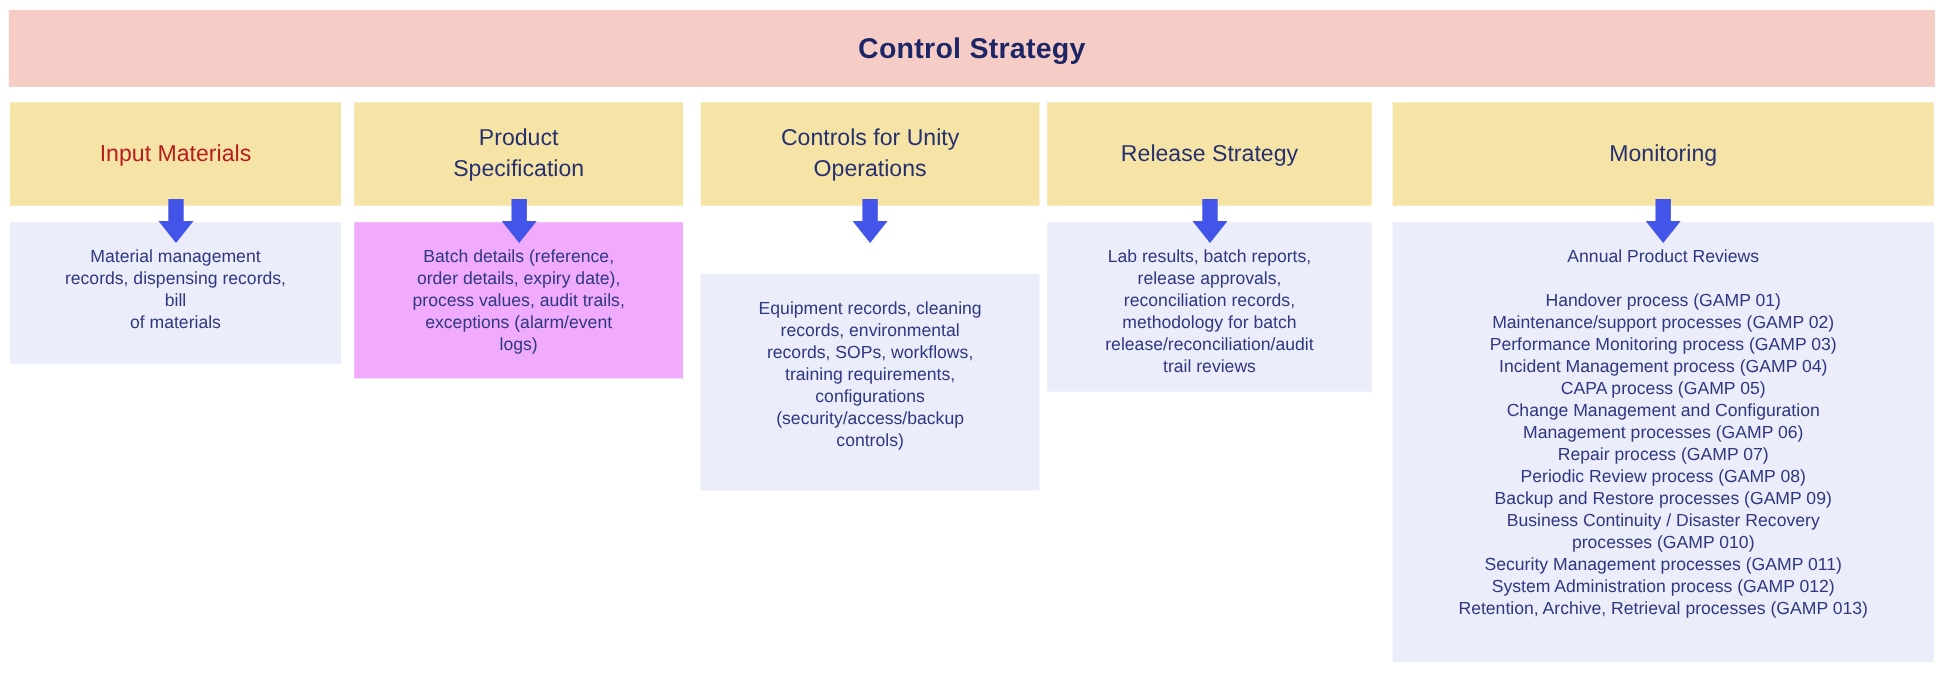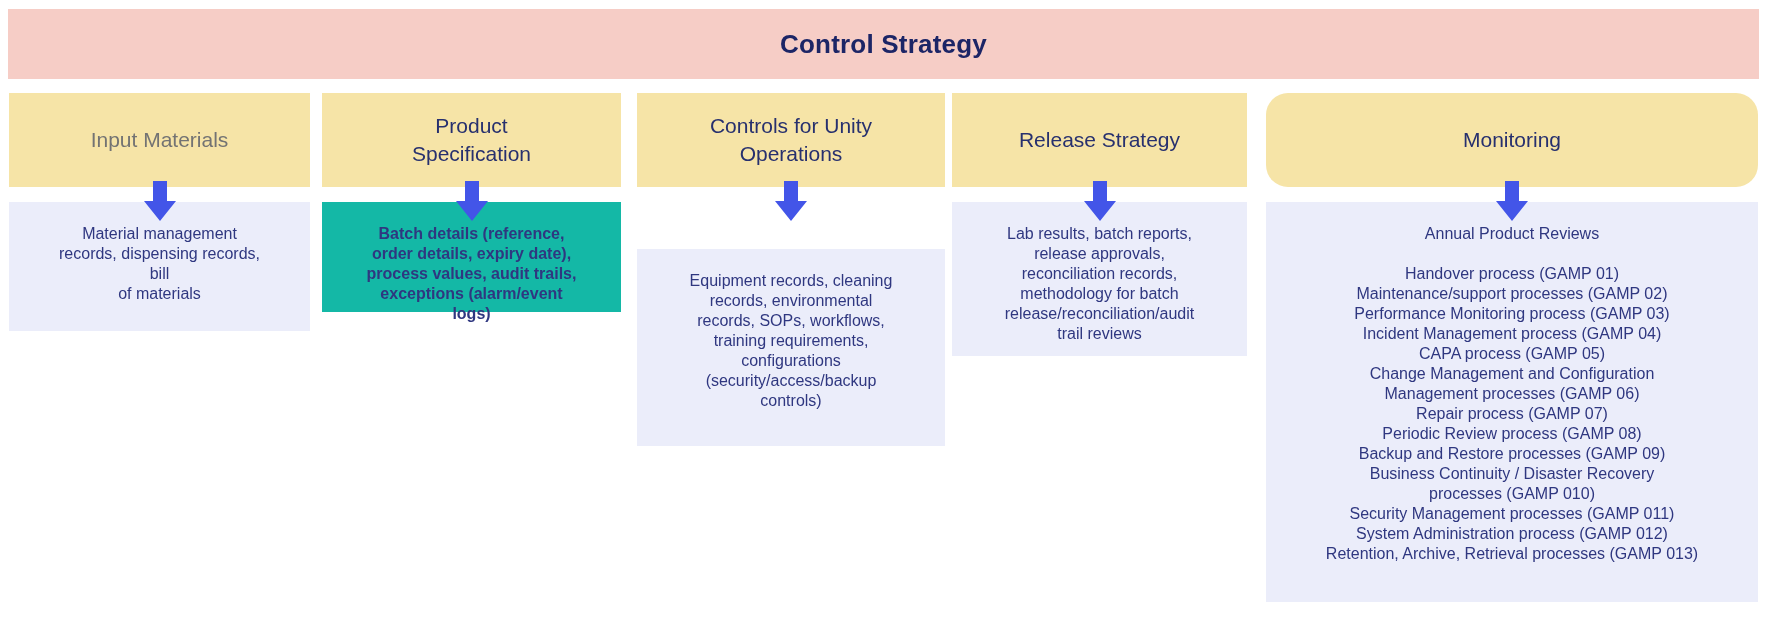--- a/index.html
+++ b/index.html
@@ -41,37 +41,37 @@
 </head>
 <body>
 
 <div class="canvas">
 
   <div class="title-bar" style="background: rgb(246, 205, 198);">
     <span class="title" style="color: rgb(28, 37, 102);">Control Strategy</span>
   </div>
 
   <div class="col" style="left:9px;width:301px;">
-    <div class="col-header" style="background: rgb(246, 228, 167); color: #737373;">Input Materials</div>
+    <div class="col-header" style="background: rgb(246, 228, 167); color: #b91c1c;">Input Materials</div>
     <svg class="down-arrow" viewBox="0 0 32 40">
       <path d="M9 0 L23 0 L23 20 L32 20 L16 40 L0 20 L9 20 Z" fill="#4355e8"></path>
     </svg>
     <div class="col-content" style="height: 129px; background: rgb(235, 237, 250); color: rgb(47, 55, 128); text-align: center;">Material management
 records, dispensing records,
 bill
 of materials</div>
   </div>
 
   <div class="col" style="left:322px;width:299px;">
     <div class="col-header" style="background: rgb(246, 228, 167); color: rgb(39, 48, 110); text-align: center;">Product
 Specification</div>
     <svg class="down-arrow" viewBox="0 0 32 40">
       <path d="M9 0 L23 0 L23 20 L32 20 L16 40 L0 20 L9 20 Z" fill="#4355e8"></path>
     </svg>
-    <div class="col-content" style="height: 110px; background: #14b8a6; color: rgb(47, 55, 128); font-weight: bold;">Batch details (reference,
+    <div class="col-content" style="height: 142px; background: #f0abfc; color: rgb(47, 55, 128);">Batch details (reference,
 order details, expiry date),
 process values, audit trails,
 exceptions (alarm/event
 logs)</div>
   </div>
 
   <div class="col" style="left:637px;width:308px;">
     <div class="col-header" style="background: rgb(246, 228, 167); color: rgb(39, 48, 110);">Controls for Unity
 Operations</div>
     <svg class="down-arrow" viewBox="0 0 32 40">
@@ -93,21 +93,21 @@
     </svg>
     <div class="col-content" style="height: 154px; background: rgb(235, 237, 250); color: rgb(47, 55, 128);">Lab results, batch reports,
 release approvals,
 reconciliation records,
 methodology for batch
 release/reconciliation/audit
 trail reviews</div>
   </div>
 
   <div class="col" style="left:1266px;width:492px;">
-    <div class="col-header" style="background: rgb(246, 228, 167); color: rgb(39, 48, 110); border-radius: 22px;">Monitoring</div>
+    <div class="col-header" style="background: rgb(246, 228, 167); color: rgb(39, 48, 110);">Monitoring</div>
     <svg class="down-arrow" viewBox="0 0 32 40">
       <path d="M9 0 L23 0 L23 20 L32 20 L16 40 L0 20 L9 20 Z" fill="#4355e8"></path>
     </svg>
     <div class="col-content" style="height: 400px; background: rgb(235, 237, 250); color: rgb(47, 55, 128);">Annual Product Reviews
 
 Handover process (GAMP 01)
 Maintenance/support processes (GAMP 02)
 Performance Monitoring process (GAMP 03)
 Incident Management process (GAMP 04)
 CAPA process (GAMP 05)

